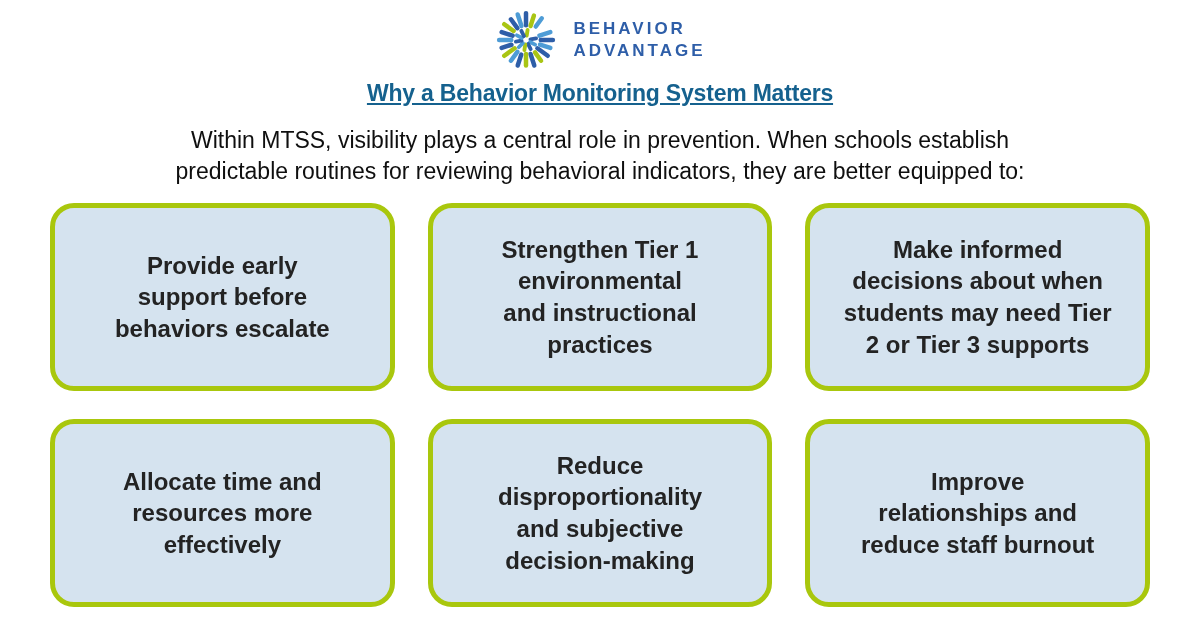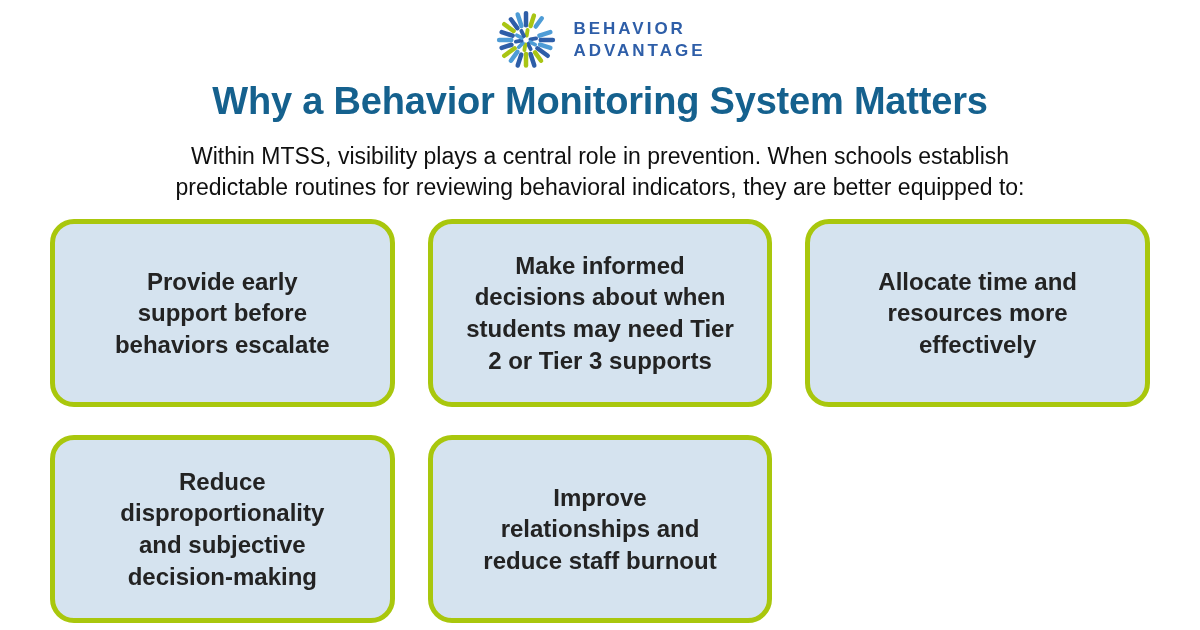--- a/index.html
+++ b/index.html
@@ -6,22 +6,22 @@
   html,body { width:1200px; height:630px; background:#ffffff; overflow:hidden;
               font-family:"Liberation Sans", sans-serif; }
 
   .logo-row { display:flex; justify-content:center; align-items:center;
               gap:15px; padding-top:8px; height:72px; }
   .logo-icon { width:64px; height:64px; }
   .logo-text { display:flex; flex-direction:column; justify-content:center;
                color:#2E5EA8; font-size:17px; font-weight:700;
                letter-spacing:3px; line-height:1.3; }
 
-  .title { text-align:center; margin-top:8px; font-size:38px; font-weight:800;
-           color:#15618E; letter-spacing:-0.2px; }
+  .title { text-align:center; margin-top:8px; font-size:23px; font-weight:800;
+           color:#15618E; letter-spacing:-0.2px;text-decoration:underline; }
 
   .subtitle { text-align:center; margin-top:18px; font-size:23px; color:#0f0f0f;
               line-height:1.33; white-space:pre-line; }
 
   .grid { display:grid; grid-template-columns:repeat(3,1fr);
           gap:28px 33px; margin:17px 50px 0 50px; }
 
   .card { height:188px; background:#D5E3EF; border:5px solid #A9C70D;
           border-radius:24px; display:flex; align-items:center;
           justify-content:center; text-align:center; padding:10px 18px; }
@@ -77,20 +77,26 @@
   <p class="subtitle">Within MTSS, visibility plays a central role in prevention. When schools establish
 predictable routines for reviewing behavioral indicators, they are better equipped to:</p>
 
   <div class="grid">
     <div class="card">
       <span class="card-text">Provide early
 support before
 behaviors escalate</span>
     </div>
     <div class="card">
+      <span class="card-text">Strengthen Tier 1
+environmental
+and instructional
+practices</span>
+    </div>
+    <div class="card">
       <span class="card-text">Make informed
 decisions about when
 students may need Tier
 2 or Tier 3 supports</span>
     </div>
     <div class="card">
       <span class="card-text">Allocate time and
 resources more
 effectively</span>
     </div>

